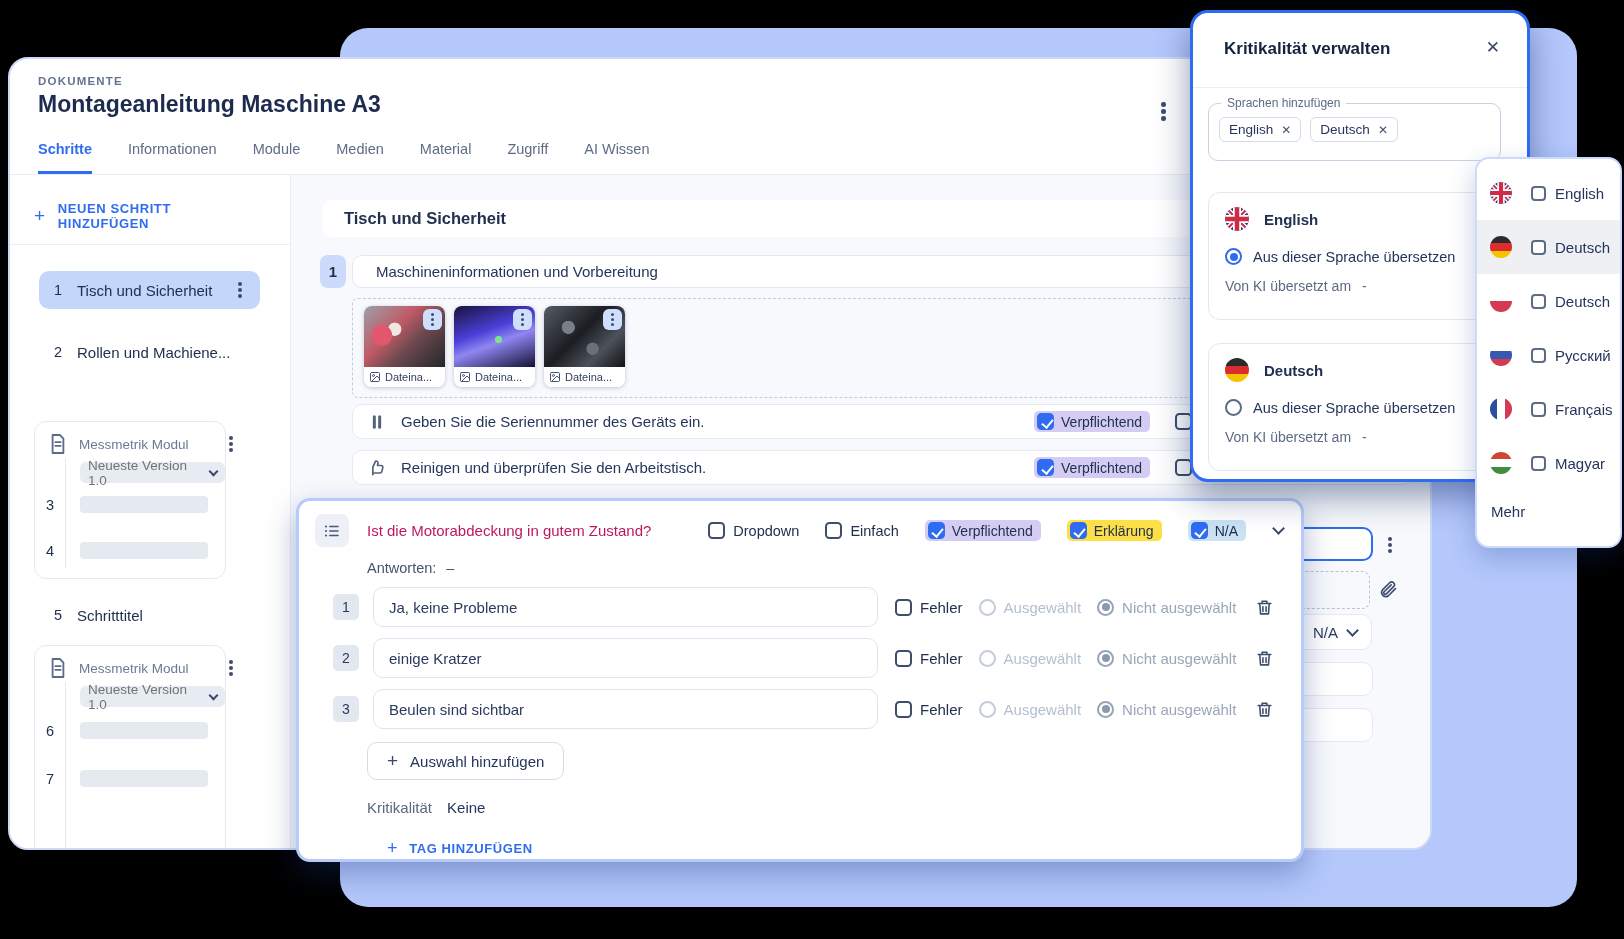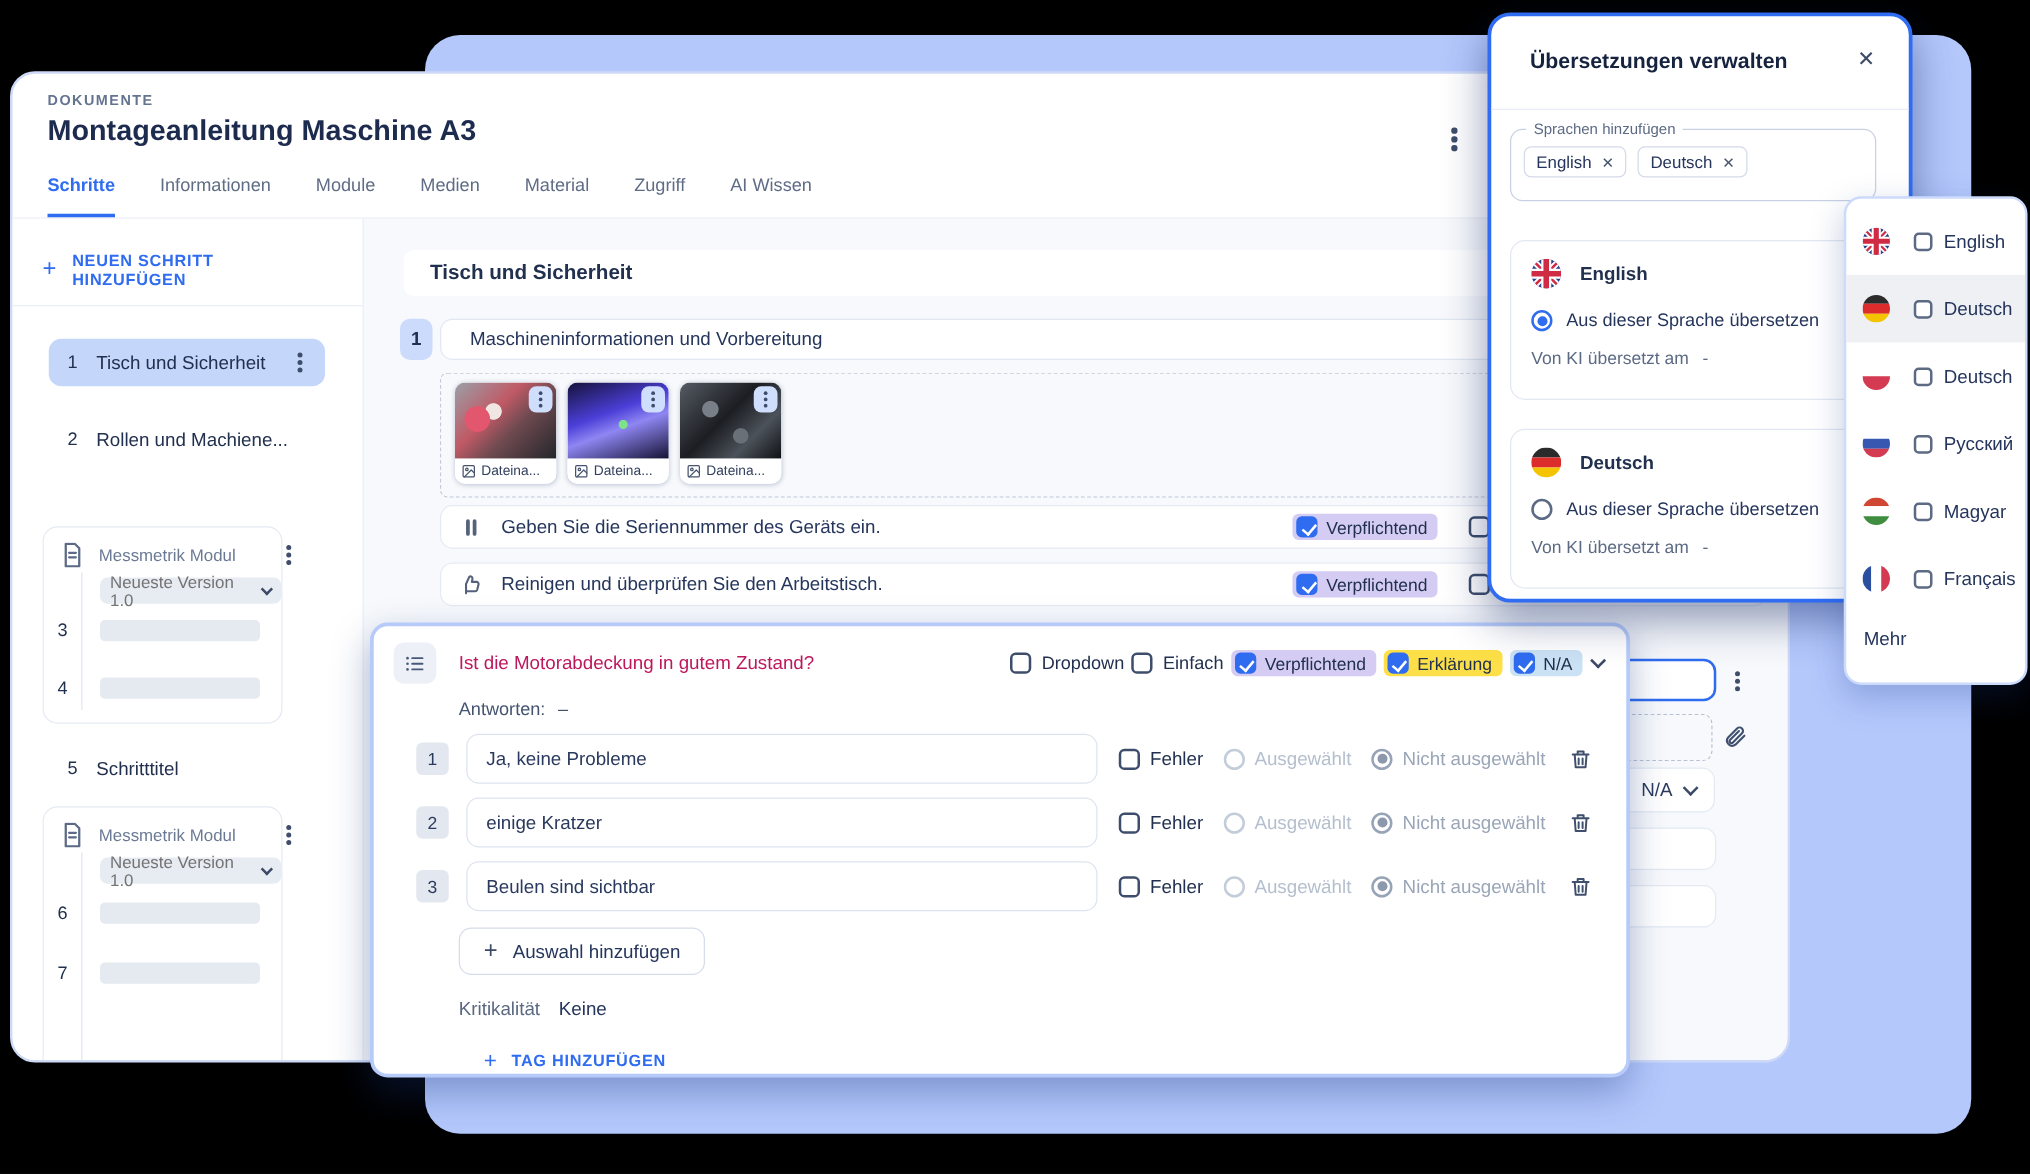--- a/index.html
+++ b/index.html
@@ -107,21 +107,21 @@
   .frag-ico { position:absolute; color:#3f4f6e; }
 
   
   .popup { position:absolute; left:296px; top:498px; width:1008px; height:364px; background:#fff;
     border:3px solid #b7cbfa; border-radius:14px; z-index:30;
     box-shadow:0 12px 30px rgba(20,50,120,.35); padding:13px 14px 0 16px; }
   .q-head { display:flex; align-items:center; }
   .q-type-ico { width:34px; height:33px; background:#edf0f6; border-radius:8px; color:#4a5878;
     display:flex; align-items:center; justify-content:center; flex:none; cursor:grab; }
   .q-text { font-size:15px; color:#be185d; margin-left:18px; }
-  .q-opts { margin-left:auto; display:flex; align-items:center; gap:6px; }
+  .q-opts { margin-left:auto; display:flex; align-items:center; gap:26px; }
   .opt-plain { display:flex; align-items:center; gap:8px; font-size:14.5px; color:#22304f; cursor:pointer; }
   .answers-label { margin:13px 0 0 52px; font-size:14.5px; color:#44536f; display:flex; gap:10px; }
   .ans-row { display:flex; align-items:center; margin:11px 0 0 18px; }
   .ans-num { width:26px; height:26px; background:#e3e7ef; border-radius:5px; display:flex;
     align-items:center; justify-content:center; font-size:14px; color:#2a3a5e; flex:none; }
   .ans-input { width:505px; height:40px; border:1px solid #dee4ef; border-radius:10px; margin-left:14px;
     display:flex; align-items:center; padding-left:15px; font-size:15px; color:#2a3a5e; background:#fff; }
   .ans-ctl { display:flex; align-items:center; gap:8px; font-size:15px; }
   .ans-ctl.err { margin-left:17px; color:#22304f; }
   .ans-ctl.sel { margin-left:16px; color:#b4bfce; }
@@ -495,21 +495,21 @@
       <span class="val">Keine</span>
     </div>
 
     <div class="add-tag">
       <span class="plus">+</span>
       <span>TAG HINZUFÜGEN</span>
     </div>
   </div>
 
   <div class="modal">
-    <div class="modal-title">Übersetzungen verwalten</div>
+    <div class="modal-title">Kritikalität verwalten</div>
     <div class="modal-close">✕</div>
     <div class="modal-div"></div>
 
     <div class="fieldset">
       <span class="fs-legend">Sprachen hinzufügen</span>
       <div class="fs-chips">
         <span class="chip">
           <span>English</span>
           <span class="x">✕</span>
         </span>
@@ -611,35 +611,35 @@
     <div class="dd-item">
       <span class="flag s">
         <div style="background:#fff;"></div>
           <div style="background:#3757b0;"></div>
           <div style="background:#d43a52;"></div>
       </span>
       <span class="cb"></span>
       <span class="dd-label">Русский</span>
     </div>
     <div class="dd-item">
+      <span class="flag s vert">
+        <div style="background:#2b4fa0;"></div>
+          <div style="background:#fff;"></div>
+          <div style="background:#d43a52;"></div>
+      </span>
+      <span class="cb"></span>
+      <span class="dd-label">Français</span>
+    </div>
+    <div class="dd-item">
       <span class="flag s">
         <div style="background:#cf4632;"></div>
           <div style="background:#fff;"></div>
           <div style="background:#3f8e3f;"></div>
       </span>
       <span class="cb"></span>
       <span class="dd-label">Magyar</span>
     </div>
-    <div class="dd-item">
-      <span class="flag s vert">
-        <div style="background:#2b4fa0;"></div>
-          <div style="background:#fff;"></div>
-          <div style="background:#d43a52;"></div>
-      </span>
-      <span class="cb"></span>
-      <span class="dd-label">Français</span>
-    </div>
     <div class="dd-more">
       <span>Mehr</span>
     </div>
   </div>
 
 </div>
 
 </body></html>

